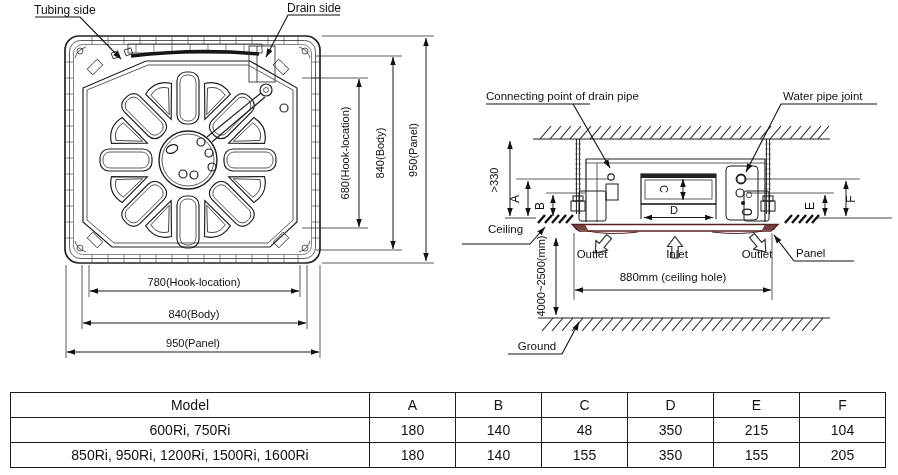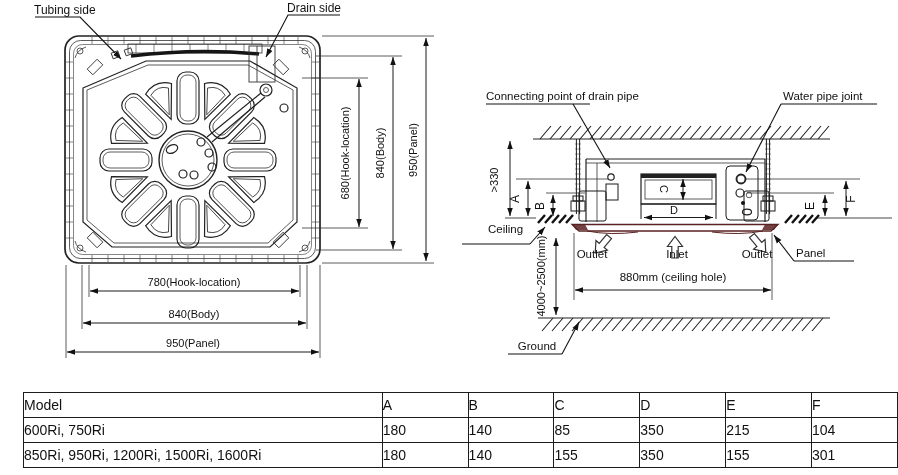--- a/index.html
+++ b/index.html
@@ -1,25 +1,25 @@
 <!DOCTYPE html>
 <html style="--panel: #5a2222;"><head>
 <meta charset="utf-8">
 <style>
   html,body{margin:0;padding:0;background:#ffffff;}
   .wrap{position:relative;width:898px;height:475px;background:#fff;overflow:hidden;
-        font-family:"Liberation Sans", sans-serif;color:#111;}
+        font-family:"Liberation Sans", sans-serif;color:#111;border-radius:28px;}
   svg{position:absolute;}
   svg text{fill:#111;font-family:"Liberation Sans", sans-serif;}
   .thin{stroke:#333;stroke-width:.8;fill:none;}
   .med{stroke:#222;stroke-width:1.2;fill:none;}
   .dim{stroke:#1a1a1a;stroke-width:1;fill:none;}
   .lead{stroke:#111;stroke-width:1.1;fill:none;}
-  table.spec{position:absolute;left:23px;top:392px;border-collapse:collapse;table-layout:fixed;
-             font-size:14px;text-align:left;}
+  table.spec{position:absolute;left:10px;top:392px;border-collapse:collapse;table-layout:fixed;
+             font-size:14px;text-align:center;}
   table.spec th,table.spec td{border:1.6px solid #1c1c1c;height:24px;padding:0;font-weight:normal;
              white-space:nowrap;overflow:hidden;}
   .panelstroke{stroke:var(--panel,#5a2222);}
   .panelfill{fill:var(--panel,#5a2222);}
 </style>
 </head>
 <body>
 
 <div class="wrap">
 
@@ -335,30 +335,30 @@
       <th>D</th>
       <th>E</th>
       <th>F</th>
     </tr>
   </thead>
   <tbody>
     <tr>
       <td>600Ri, 750Ri</td>
       <td>180</td>
       <td>140</td>
-      <td>85</td>
+      <td>48</td>
       <td>350</td>
       <td>215</td>
       <td>104</td>
     </tr>
     <tr>
       <td>850Ri, 950Ri, 1200Ri, 1500Ri, 1600Ri</td>
       <td>180</td>
       <td>140</td>
       <td>155</td>
       <td>350</td>
       <td>155</td>
-      <td>301</td>
+      <td>205</td>
     </tr>
   </tbody>
 </table>
 
 </div>
 
 </body></html>

